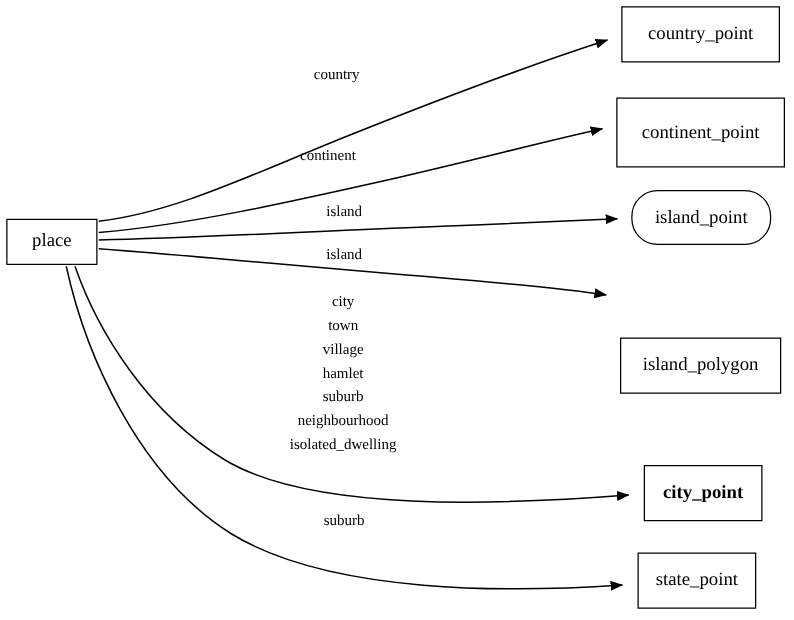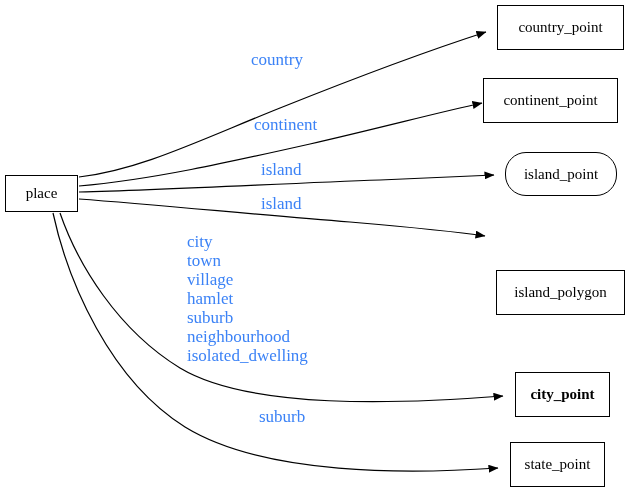--- a/index.html
+++ b/index.html
@@ -34,22 +34,23 @@
     justify-content: center;
     font-family: "Liberation Serif", serif;
     font-size: 15px;
     color: #000000;
     line-height: 1;
     white-space: nowrap;
   }
   .edge-label {
     position: absolute;
     font-family: "Liberation Serif", serif;
-    font-size: 17px;
-    color: #3b82f6;
+    font-size: 12px;
+    color: #000000;
+    text-align: center;
     line-height: 17px;
     white-space: pre;
   }
   .edge-label.multi {
     line-height: 19px;
   }
 </style>
 </head>
 <body>
 
@@ -71,39 +72,39 @@
       </g>
   </svg>
 
   <div id="node-layer">
       <div class="node-box" style="left: 5px; top: 175px; width: 73px; height: 37px; text-align: right;">
         <span>place</span>
       </div>
       <div class="node-box" style="left: 497px; top: 5px; width: 127px; height: 45px;">
         <span>country_point</span>
       </div>
-      <div class="node-box" style="left: 483px; top: 78px; width: 135px; height: 45px;">
+      <div class="node-box" style="left: 493px; top: 78px; width: 135px; height: 56px;">
         <span>continent_point</span>
       </div>
       <div class="node-box" style="left: 505px; top: 152px; width: 112px; height: 44px; border-radius: 21px;">
         <span>island_point</span>
       </div>
       <div class="node-box" style="left: 496px; top: 222px; width: 129px; height: 45px; margin-top: 48px;">
         <span>island_polygon</span>
       </div>
       <div class="node-box" style="left: 515px; top: 372px; width: 95px; height: 45px; font-weight: bold;">
         <span>city_point</span>
       </div>
       <div class="node-box" style="left: 510px; top: 442px; width: 95px; height: 45px;">
         <span>state_point</span>
       </div>
     </div>
   <div id="label-layer">
       <div class="edge-label" style="left: 251px; top: 51px;">country</div>
-      <div class="edge-label" style="left: 254px; top: 116px;">continent</div>
+      <div class="edge-label" style="left: 240px; top: 116px;">continent</div>
       <div class="edge-label" style="left: 261px; top: 161px;">island</div>
       <div class="edge-label" style="left: 261px; top: 195px;">island</div>
       <div class="edge-label multi" style="left: 187px; top: 232px; width: 175px;">city
 town
 village
 hamlet
 suburb
 neighbourhood
 isolated_dwelling</div>
       <div class="edge-label" style="left: 259px; top: 408px;">suburb</div>

